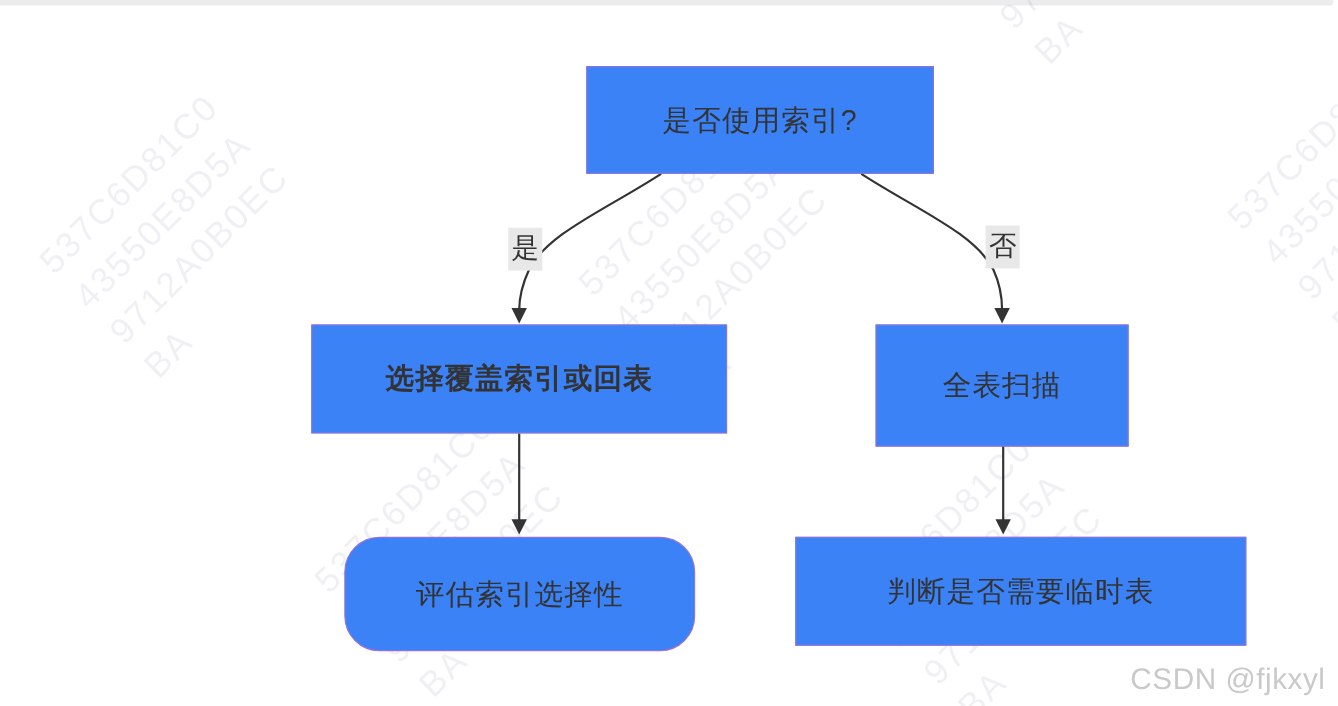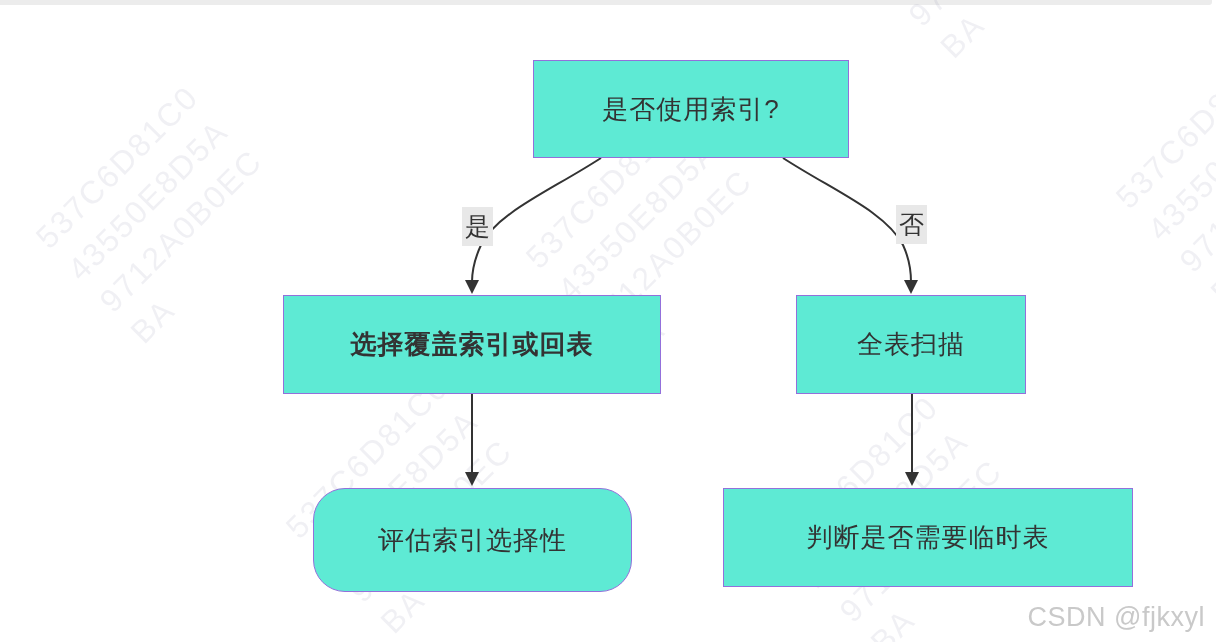--- a/index.html
+++ b/index.html
@@ -17,27 +17,27 @@
     position:absolute;
     color:rgba(105,105,150,0.10);
     font-size:32px;letter-spacing:2px;line-height:1.4;
     white-space:nowrap;
     transform:translate(-50%,-50%) rotate(-45deg);
     pointer-events:none;user-select:none;
   }
   #edges{position:absolute;left:0;top:0;width:1216px;height:642px;pointer-events:none;}
   .node{
     position:absolute;box-sizing:border-box;
-    background:#5eead4;border:1.4px solid #9370DB;
+    background:#3b82f6;border:1.4px solid #9370DB;
     display:flex;align-items:center;justify-content:center;
     font-size:26px;color:#333333;letter-spacing:1px;
   }
   #node-decision   {left:533px;top:60px; width:316px;height:98px;}
   #node-cover      {left:283px;top:295px;width:378px;height:99px;font-weight:bold;}
-  #node-fullscan   {left:796px;top:295px;width:230px;height:99px;}
+  #node-fullscan   {left:796px;top:295px;width:230px;height:111px;}
   #node-selectivity{left:313px;top:488px;width:319px;height:104px;border-radius:32px;}
   #node-temptable  {left:723px;top:488px;width:410px;height:99px;}
   .edge-label{
     position:absolute;background:#e8e8e8;color:#333333;
     font-size:25px;padding:7px 3px;line-height:1;
   }
   #label-yes{left:462px;top:207px;}
   #label-no {left:896px;top:205px;}
   #credit{
     position:absolute;right:11px;bottom:9px;

